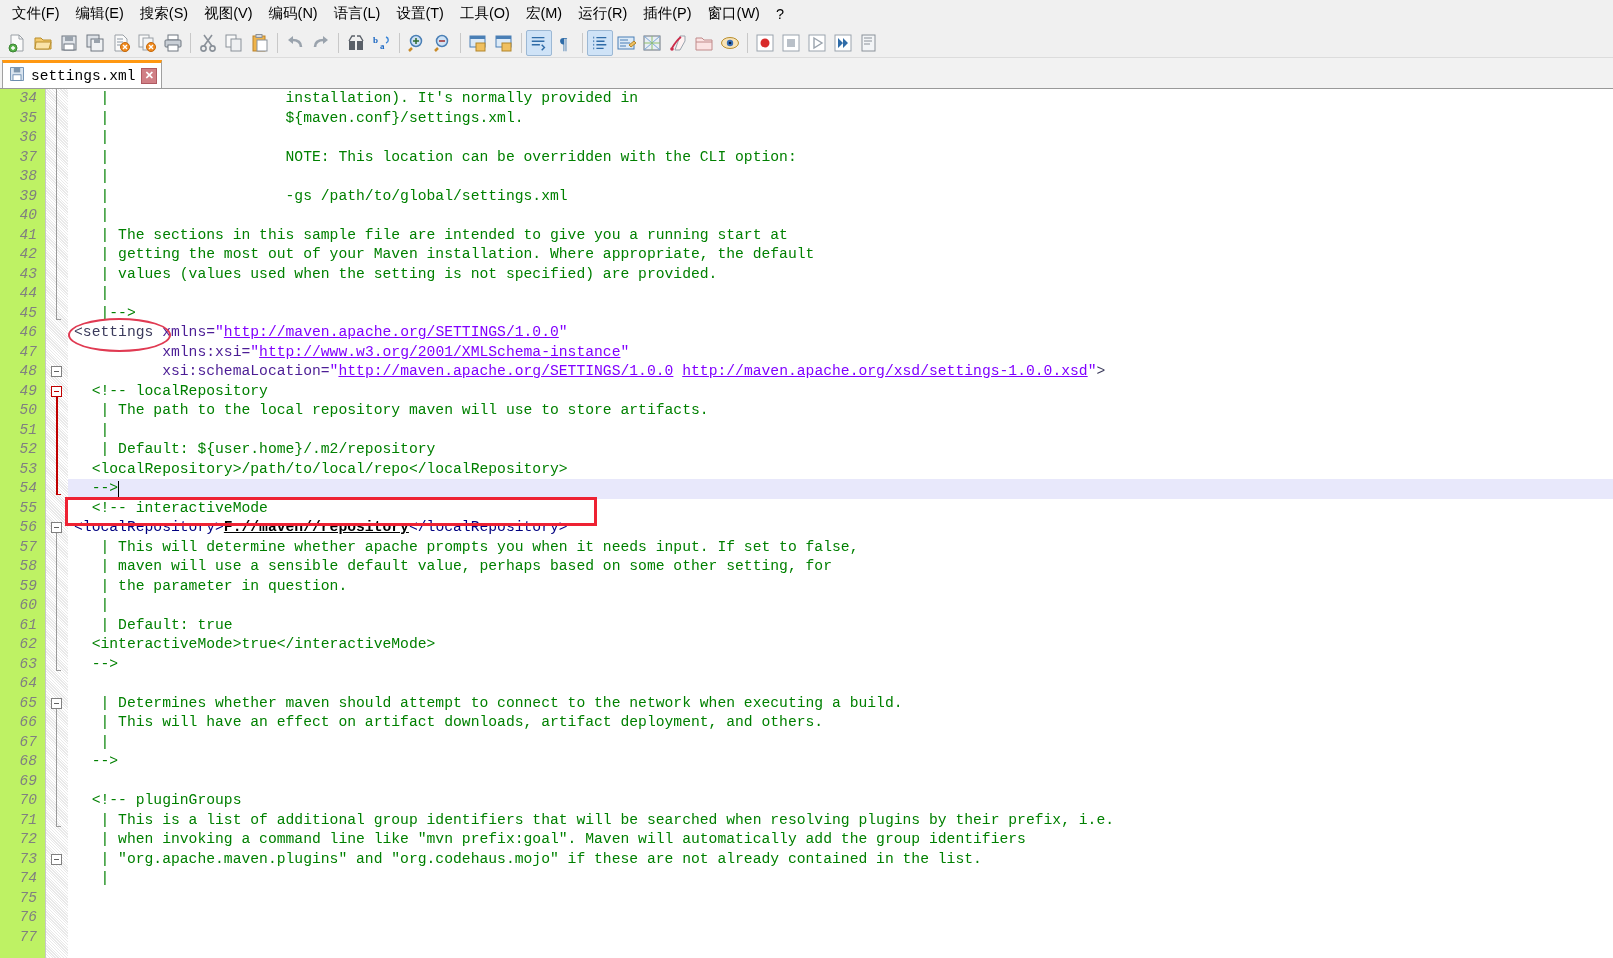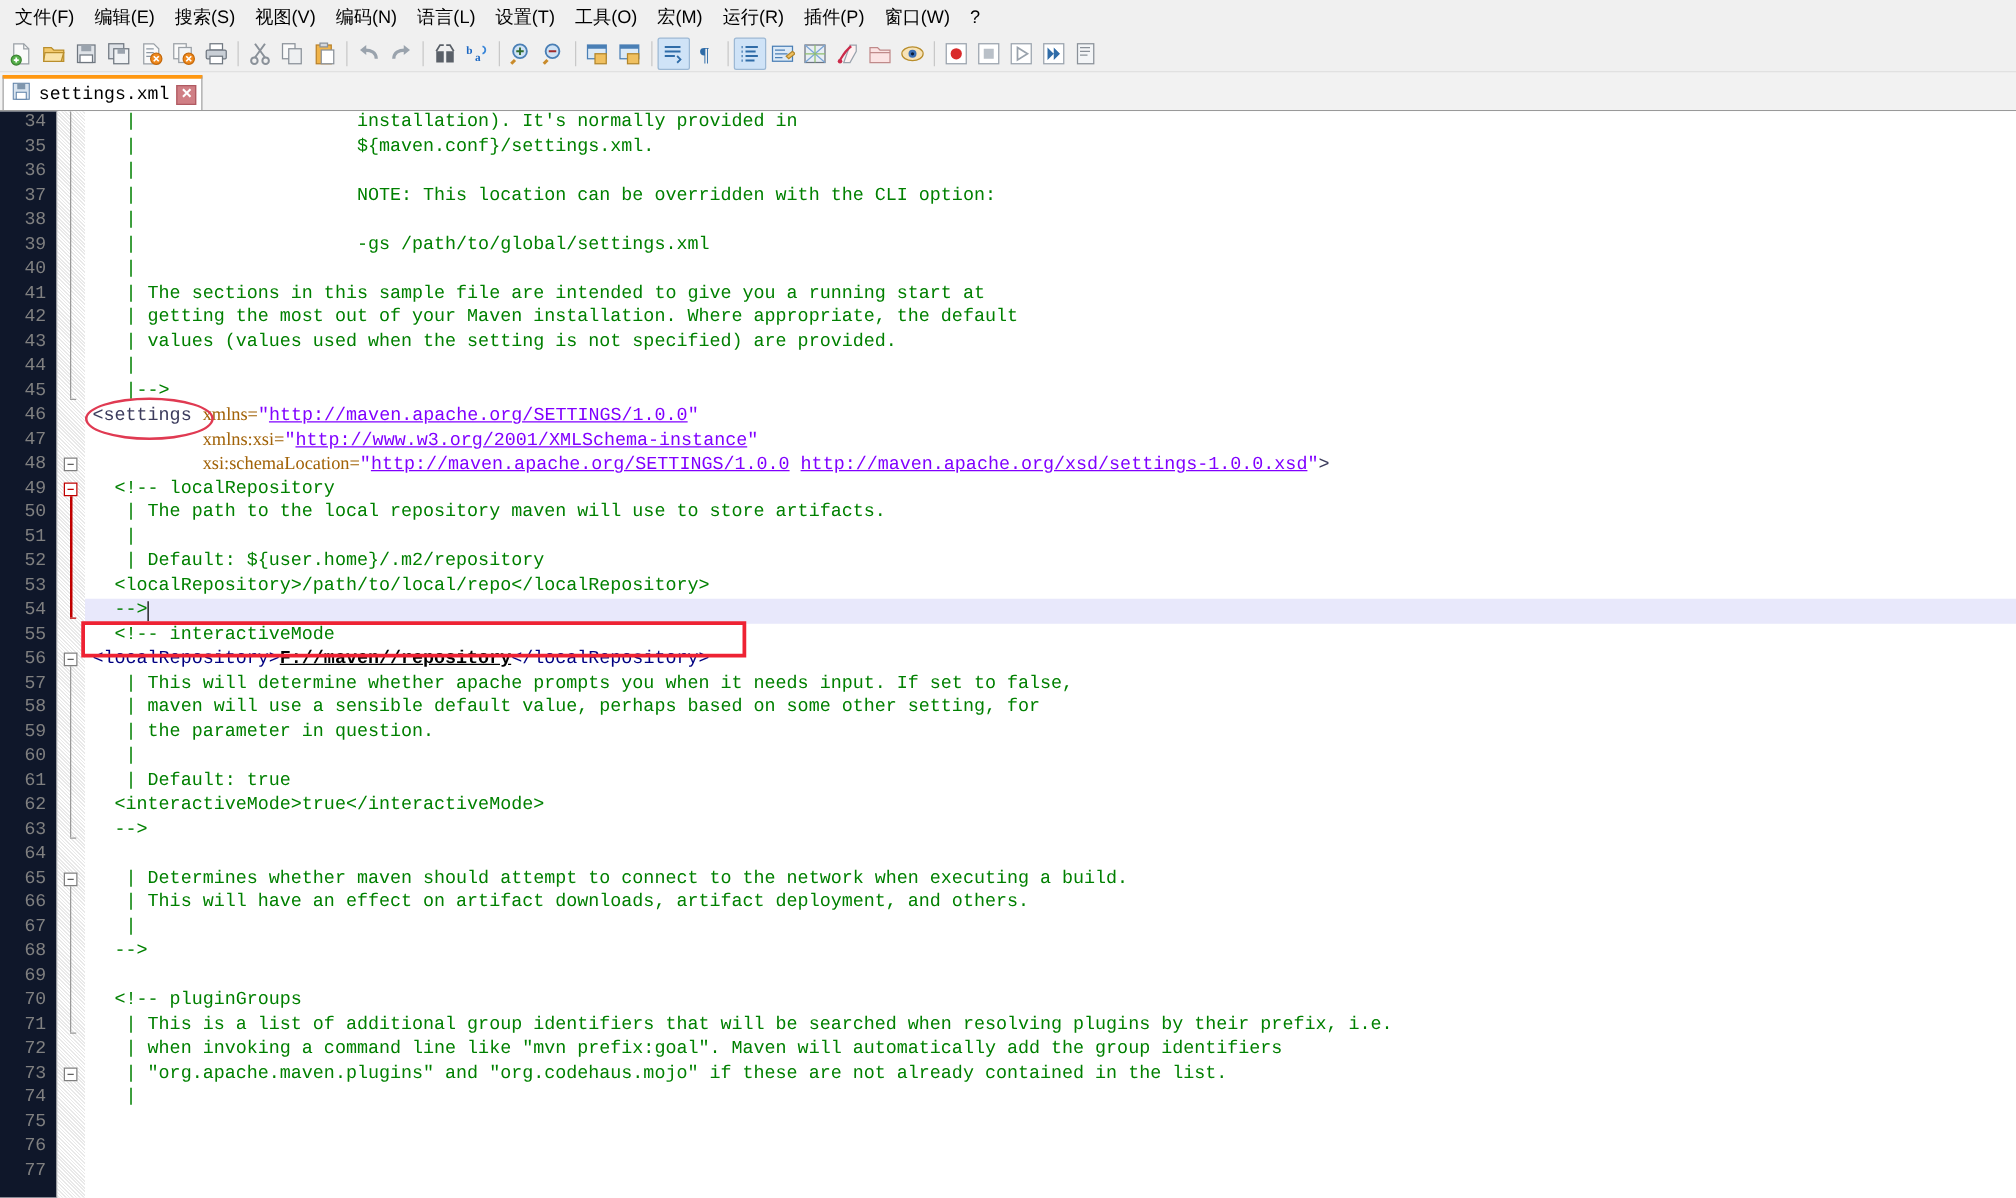--- a/index.html
+++ b/index.html
@@ -65,25 +65,26 @@
   
   #editor{
     position:relative;
     height:calc(958px - 28px - 30px - 30px);
     background:#ffffff;
     display:flex;
     overflow:hidden;
   }
   #linenum-col{
     width:46px;flex:0 0 46px;
-    background:#0f172a;
+    background:#bef264;
     border-right:1px solid #c8c8c8;
     text-align:right;
     box-sizing:border-box;
     padding-top:0px;
+    font-style:italic;
   }
   .lnum{
     font-family:"Liberation Mono",monospace;
     font-size:14.5px;line-height:19.5px;
     color:#808080;padding-right:8px;height:19.5px;
   }
   #fold-col{
     width:22px;flex:0 0 22px;
     background:#f4f4f4;
     position:relative;
@@ -101,21 +102,21 @@
     white-space:pre;
     color:#000;
     padding-left:6px;
     position:relative;
   }
   .cl.current{background:#e8e8fb;}
   
   .c-comment{color:#008000;}
   .c-tag{color:#000080;}
   .c-tagname{color:#3b3b5c;}
-  .c-attr{color:#a16207;font-family:Liberation Serif, serif;}
+  .c-attr{color:#4c1d95;}
   .c-str{color:#8000ff;}
   .c-url{color:#8000ff;text-decoration:underline;}
   .c-val{color:#000000;font-weight:bold;text-decoration:underline;}
   
   #caret{
     position:absolute;width:1px;background:#000;
     height:16px;
   }
   
   #ann-ellipse{

